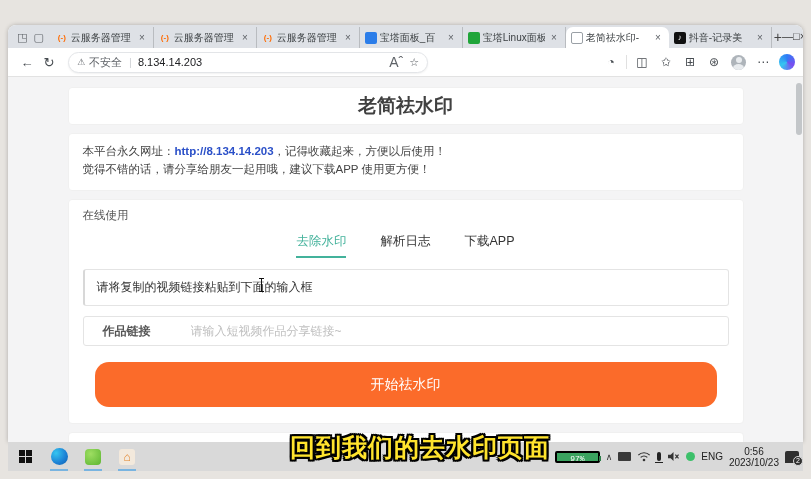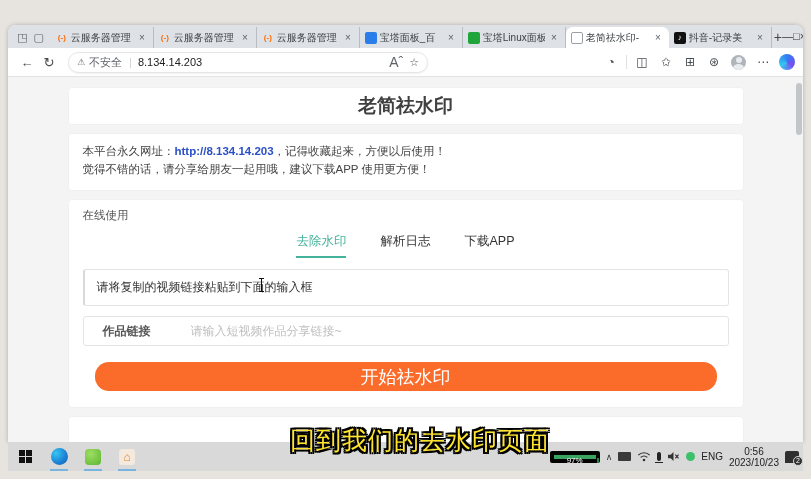--- a/index.html
+++ b/index.html
@@ -53,36 +53,36 @@
   .ptab { padding-bottom:6px; }
   .ptab.active { color:#43b29b; border-bottom:2px solid #43b29b; }
   .notebox { margin:4px 14px 10px; border:1px solid #e4e4e4; border-left:2px solid #d8d8d8; border-radius:3px; padding:9px 12px; font-size:12px; color:#333; position:relative; }
   .ibeam { position:absolute; left:176px; top:8px; width:1px; height:14px; background:#111; }
   .ibeam:before,.ibeam:after { content:""; position:absolute; left:-2px; width:5px; height:1px; background:#111; }
   .ibeam:after { bottom:0; }
   .formrow { margin:0 14px; border:1px solid #e4e4e4; border-radius:3px; height:30px; display:flex; align-items:center; font-size:12px; }
   .formrow label { width:86px; text-align:center; color:#555; font-weight:bold; flex:0 0 86px; }
   .formrow input { border:none; outline:none; flex:1; font-size:12px; color:#333; font-family:inherit;margin-left:21px; }
   .formrow input::placeholder { color:#bfbfbf; }
-  .gobtn { display:block; margin:16px 26px 0; width:calc(100% - 52px); height:29px; border:none; border-radius:14px; background:#fb6b2a; color:#fff; font-size:18px; font-family:inherit; }
+  .gobtn { display:block; margin:16px 26px 0; width:calc(100% - 52px); height:45px; border:none; border-radius:14px; background:#fb6b2a; color:#fff; font-size:14px; font-family:inherit; }
   .card-apps { padding:8px 12px 0; height:50px; overflow:hidden; }
 
   
   .taskbar { position:absolute; left:8px; right:8px; bottom:8px; height:29px; background:#d9d9d9; display:flex; align-items:center; }
   .tb-app { width:34px; height:29px; display:flex; align-items:center; justify-content:center; position:relative; }
   .tb-app .runline { position:absolute; bottom:0; left:8px; right:8px; height:2px; background:#79b4e0; }
   .startlogo { width:13px; height:13px; display:grid; grid-template-columns:6px 6px; grid-template-rows:6px 6px; gap:1px; }
   .startlogo i { background:#111; }
   .edgeball { width:17px; height:17px; border-radius:50%; background:radial-gradient(circle at 30% 30%,#35c5f0,#1b7fd4 60%,#0f5ea8); }
   .greenapp { width:16px; height:16px; border-radius:4px; background:radial-gradient(circle at 35% 30%,#9ede62,#5cb531); }
   .homeapp { width:16px; height:16px; border-radius:3px; background:#f3e9dc; color:#e2832a; font-size:12px; line-height:16px; text-align:center; }
-  .caption { position:absolute; left:282px; bottom:14px; font-size:25px; font-weight:normal; letter-spacing:1px; color:#ffe42d; white-space:nowrap;
+  .caption { position:absolute; left:282px; bottom:7px; font-size:25px; font-weight:bold; letter-spacing:1px; color:#ffe42d; white-space:nowrap;
              text-shadow:-2px 0 #000,2px 0 #000,0 -2px #000,0 2px #000,-2px -2px #000,2px 2px #000,-2px 2px #000,2px -2px #000; }
   .tray { margin-left:auto; display:flex; align-items:center; gap:6px; padding-right:4px; font-size:10px; color:#222; }
-  .battery { min-width:28px; height:12px; background:#3aa35f; border:4px solid #000000; border-radius:2px; color:#fff; font-size:8px; line-height:11px; text-align:center; padding:0 13px; position:relative; }
+  .battery { min-width:28px; height:12px; background:#3aa35f; border:2px solid #000000; border-radius:2px; color:#fff; font-size:8px; line-height:11px; text-align:center; padding:0 13px; position:relative;font-family:Liberation Mono, monospace; }
   .battery:after { content:""; position:absolute; right:-3px; top:3px; width:2px; height:5px; background:#2d7d49; }
   .chev { color:#333; font-size:9px; }
   .disp { width:13px; height:9px; background:#3a3a3a; border-radius:1px; }
   .mic { width:4px; height:9px; background:#222; border-radius:2px; position:relative; }
   .mic:after { content:""; position:absolute; left:-2px; bottom:-2px; width:8px; height:1.5px; background:#222; }
   .greendot { width:9px; height:9px; border-radius:50%; background:#3cc06a; }
   .clock { text-align:center; line-height:11px; font-size:10px; }
   .notif { width:14px; height:12px; background:#2f2f2f; border-radius:2px 2px 2px 0; position:relative; }
   .notif .badge { position:absolute; right:-4px; bottom:-3px; width:10px; height:10px; border-radius:50%; background:#2f2f2f; border:1px solid #d9d9d9; color:#fff; font-size:7px; line-height:8px; text-align:center; }
   svg.tray-ic { display:block; }

